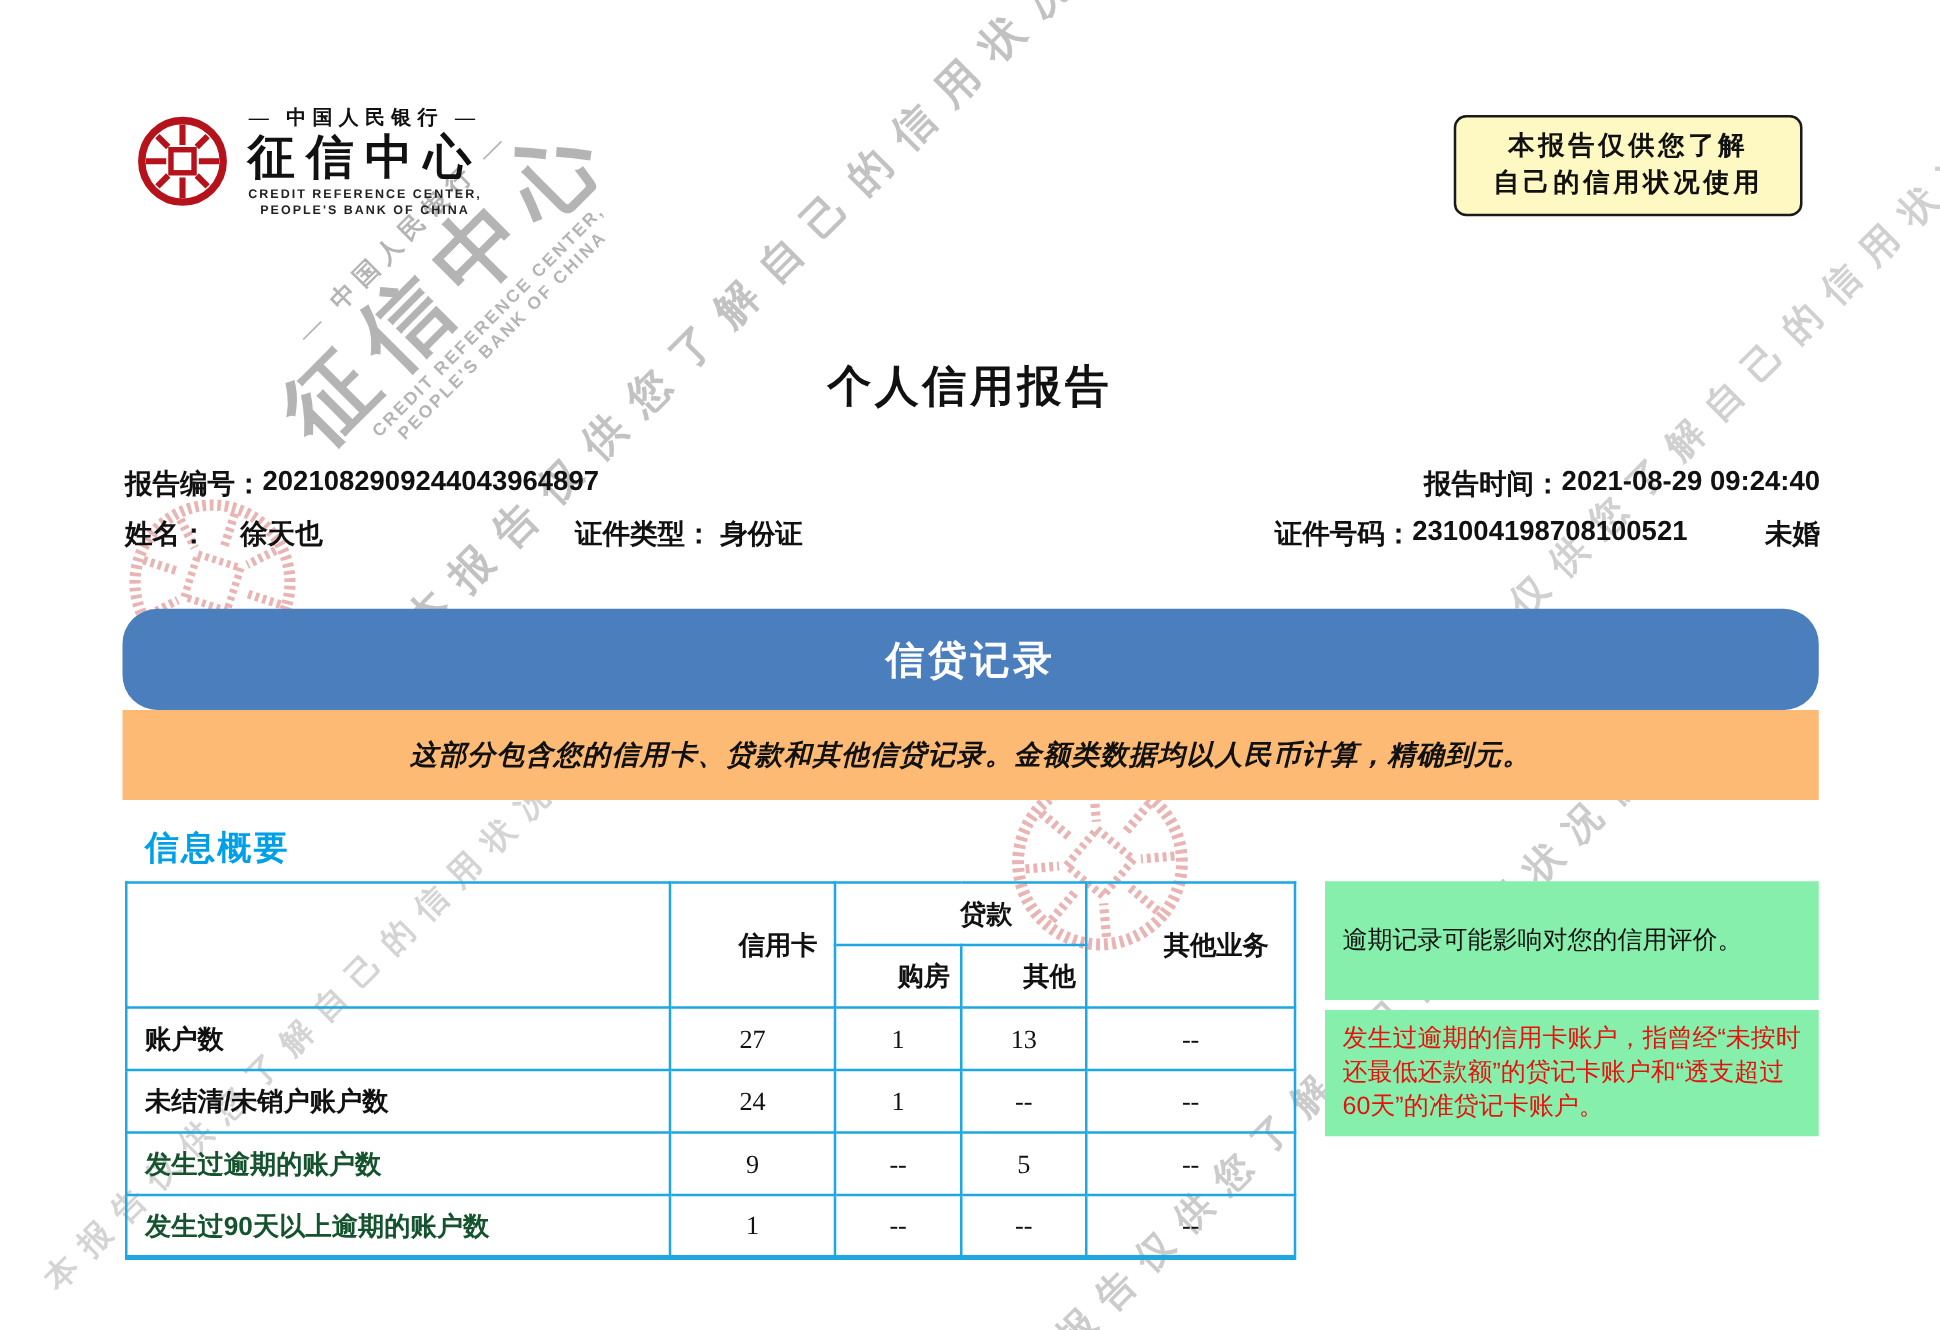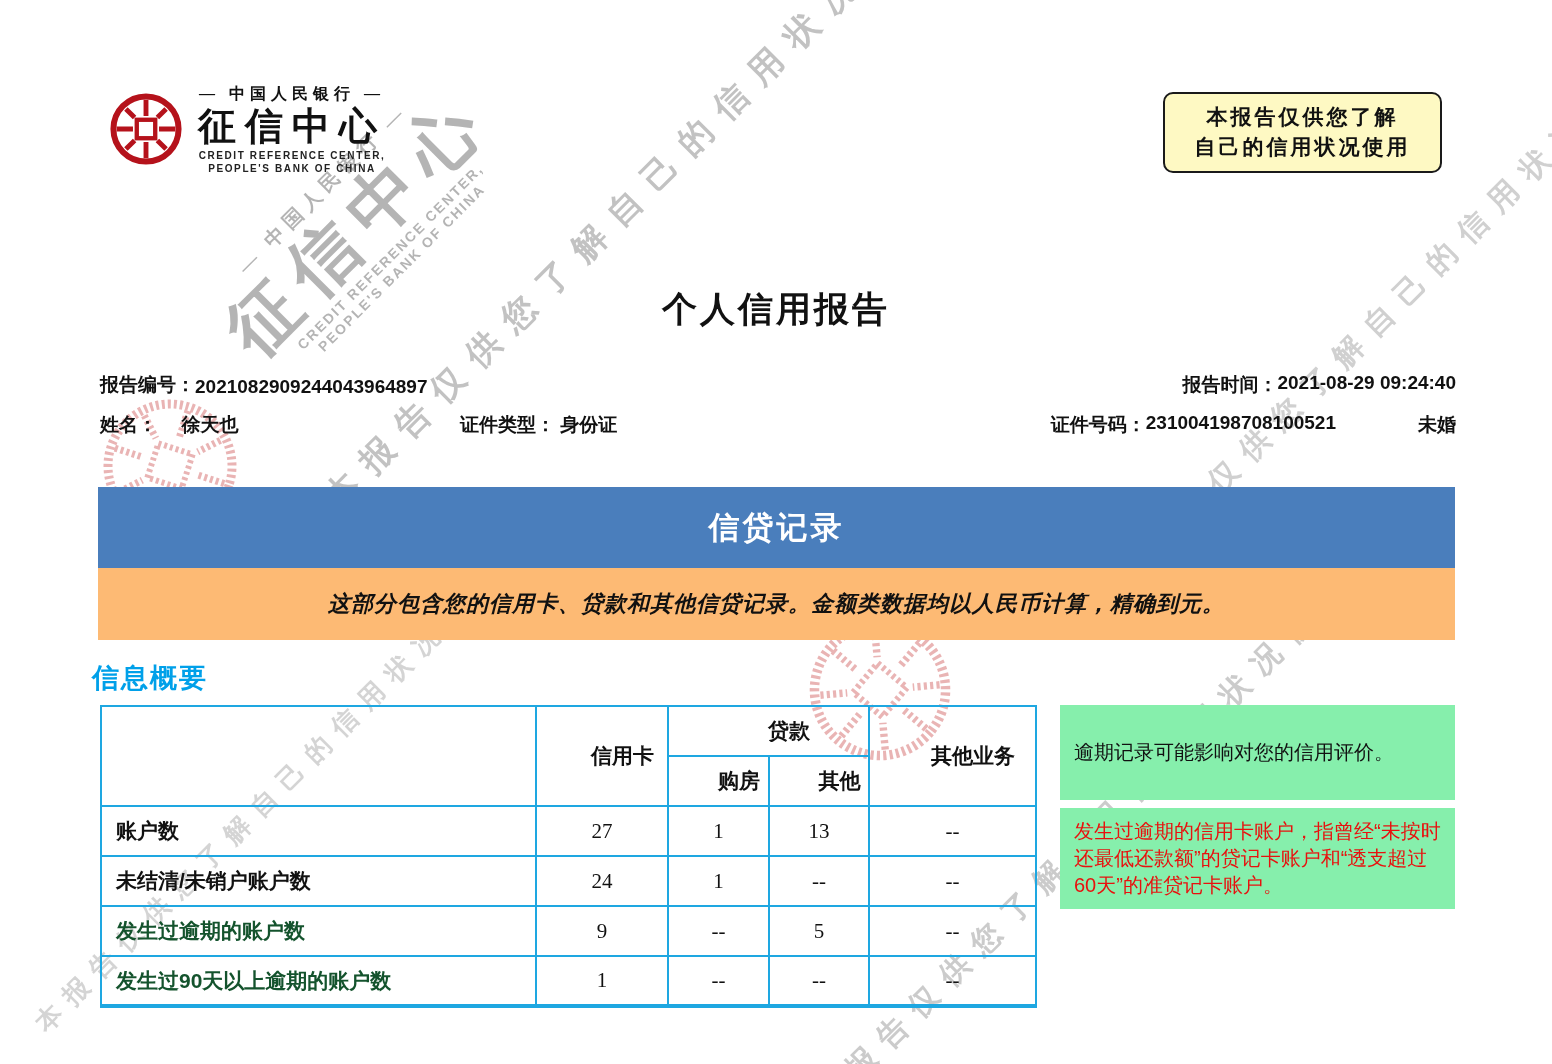--- a/index.html
+++ b/index.html
@@ -33,37 +33,37 @@
   .logo-center { font-size:38px; font-weight:900; letter-spacing:9px; line-height:1.15; }
   .logo-en { font-size:10px; font-weight:bold; letter-spacing:1.6px; color:#222; line-height:1.3; }
 
   .notice-box { position:absolute; left:1163px; top:92px; width:279px; border:2.5px solid #1a1a1a;
       border-radius:10px; padding:8px 12px; text-align:center; font-weight:900; font-size:21px;
       letter-spacing:3px; line-height:1.45; background:#fef9c3; }
 
   .doc-title { position:absolute; top:286px; left:0; width:100%; text-align:center;
       font-size:35px; font-weight:900; letter-spacing:3px; }
 
-  .info-line { position:absolute; left:100px; width:1356px; display:flex; align-items:flex-end;
-      font-size:19px; font-weight:bold; }
+  .info-line { position:absolute; left:100px; width:1356px; display:flex; align-items:flex-start;
+      font-size:22px; font-weight:bold; }
   .info-line-1 { top:372px; }
   .info-line-2 { top:412px; }
   .seg-name { width:360px; }
   .gap-label { display:inline-block; min-width:14px; }
   .seg-right { margin-left:auto; display:flex; gap:0; }
-  .marital { margin-left:82px; }
+  .marital { margin-left:62px; }
 
   .section-banner { position:absolute; left:98px; top:487px; width:1357px; height:81px;
       background:#4A7EBC; color:#fff; display:flex; align-items:center; justify-content:center;
-      font-size:31px; font-weight:bold; letter-spacing:3px; }
+      font-size:31px; font-weight:bold; letter-spacing:3px;border-radius:28px; }
   .section-desc { position:absolute; left:98px; top:568px; width:1357px; height:72px;
       background:#fdba74; display:flex; align-items:center; justify-content:center;
       font-size:22px; font-weight:900; font-style:italic; letter-spacing:1px; }
 
-  .summary-heading { position:absolute; left:92px; top:660px; font-size:27px; font-weight:900;
+  .summary-heading { position:absolute; left:116px; top:660px; font-size:27px; font-weight:900;
       color:#00A0E9; letter-spacing:2px; }
 
   .summary-table { position:absolute; left:100px; top:705px; border-collapse:collapse; }
   .summary-table td, .summary-table th { border:2px solid #1EA7E1; font-size:21px; }
   .summary-table { border-bottom:4px solid #1EA7E1; }
   .summary-table th { font-weight:900;padding-left:41px; }
   .col-label { width:435px; }
   .col-cc { width:132px; }
   .col-house { width:101px; }
   .col-other { width:100px; }

